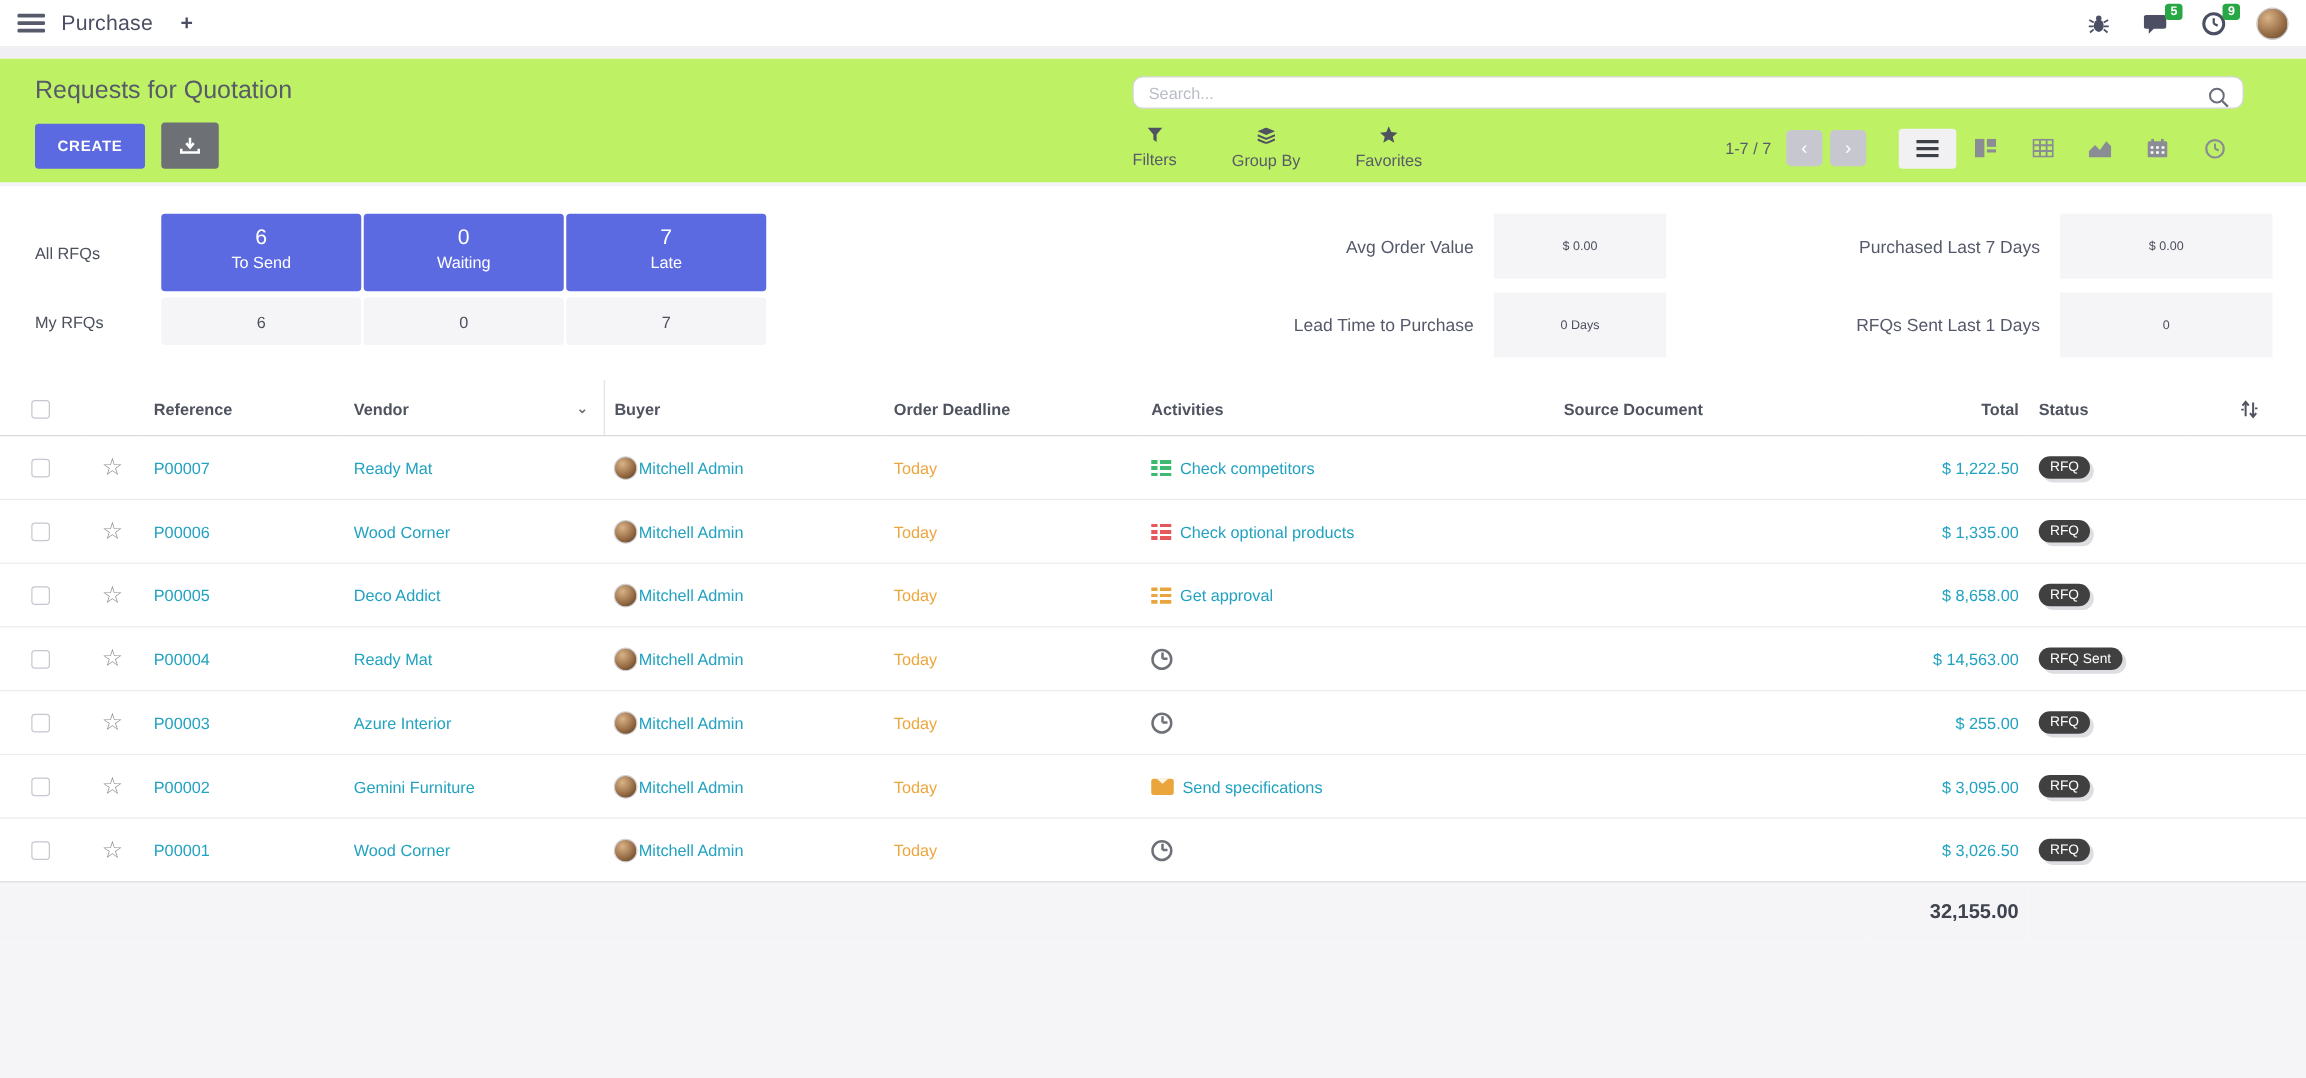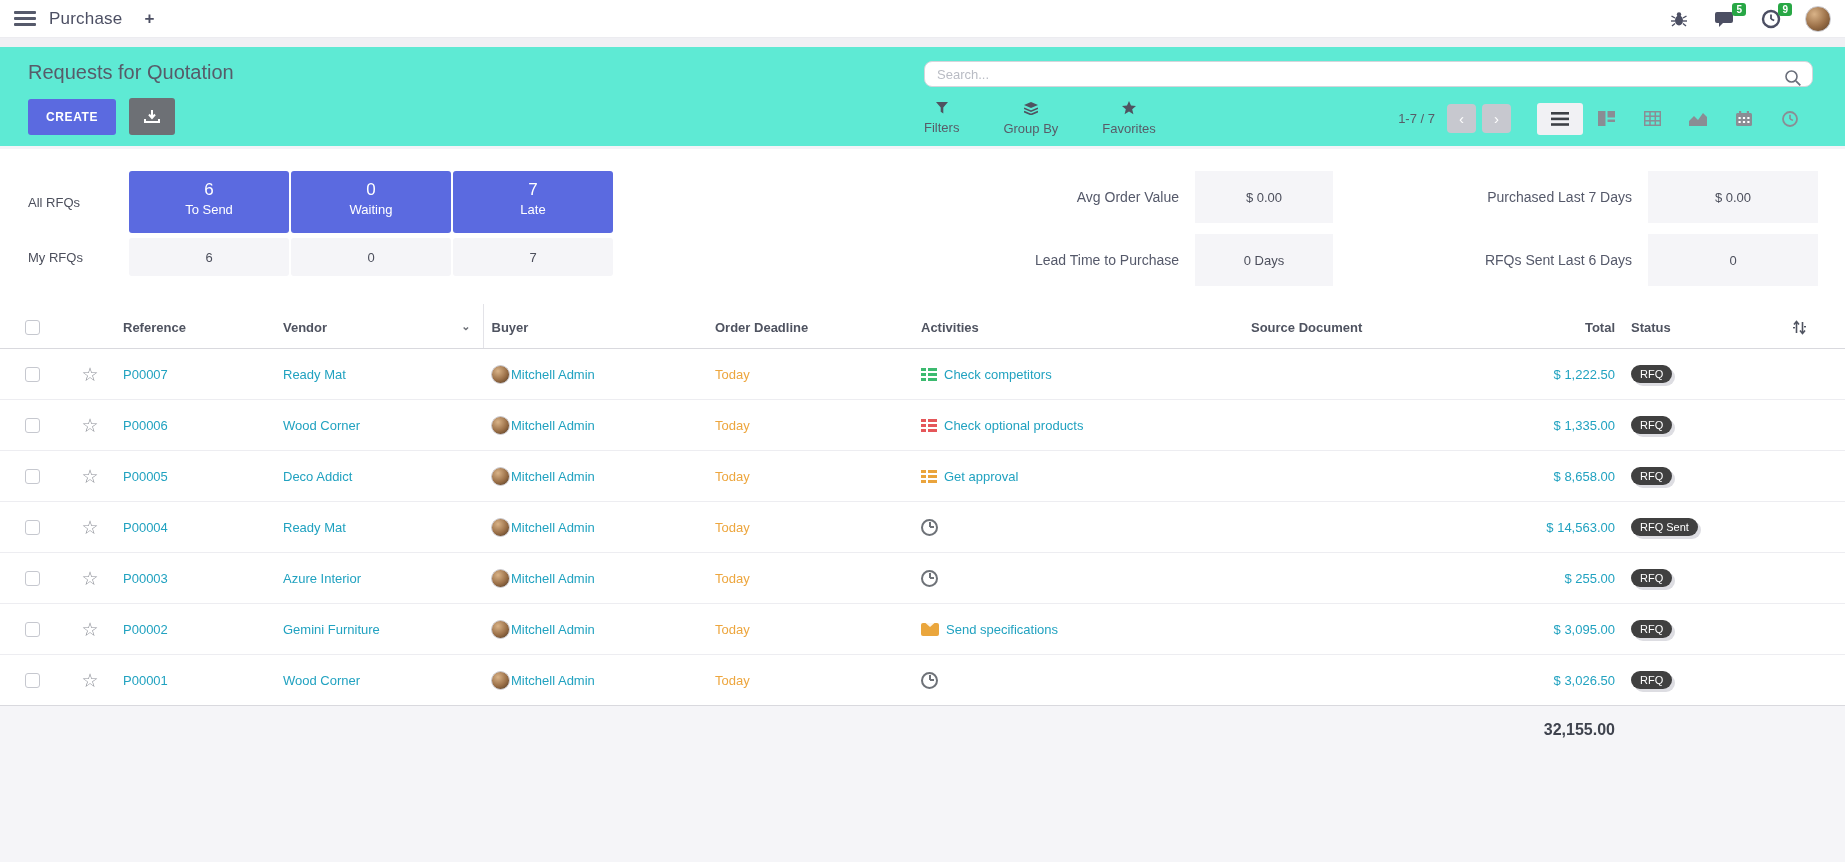--- a/index.html
+++ b/index.html
@@ -14,21 +14,21 @@
   .app-name { font-size:17px; color:#4c4f63; margin-left:13px; letter-spacing:.2px; }
   .plus-btn { margin-left:22px; color:#4c4f63; font-size:17px; font-weight:bold; cursor:pointer; }
   .topbar-right { margin-left:auto; display:flex; align-items:center; gap:22px; }
   .tb-icon { position:relative; width:24px; height:24px; display:flex; align-items:center; justify-content:center; cursor:pointer; }
   .badge { position:absolute; top:-4px; right:-9px; background:#28a745; color:#fff; font-size:10px; font-weight:bold; border-radius:3px; padding:1px 4px; line-height:11px; }
   .avatar-lg { width:26px; height:26px; border-radius:50%; background:radial-gradient(circle at 35% 30%, #d9b388, #9a6f47 55%, #5d4128); border:1px solid #c9c9cf; }
 
   .gap-strip { height:9px; background:#f0f0f4; flex:0 0 auto; }
 
   
-  .control-panel { background:#5eead4; padding:14px 32px 10px 28px; display:flex; flex:0 0 auto;gap:46px; }
+  .control-panel { background:#bef264; padding:14px 50px 10px 28px; display:flex; flex:0 0 auto;gap:46px; }
   .cp-left { width:760px; }
   .page-title { font-size:20px; color:#575b69; margin-bottom:14px; }
   .btn-create { background:#5b6ae0; color:#fff; border:none; border-radius:3px; font-size:12px; font-weight:bold; letter-spacing:.6px; padding:11px 18px; cursor:pointer; font-family:inherit; }
   .btn-export { background:#6d7075; border:none; border-radius:3px; width:46px; height:37px; margin-left:8px; cursor:pointer; vertical-align:bottom; }
   .cp-right { margin-left:auto; width:889px; }
   .search-box { position:relative; width:100%; height:26px; border:1px solid #d5d5db; border-radius:8px; background:#fff; display:flex; align-items:center; }
   .search-input { border:none; outline:none; flex:1; margin:0 36px 0 12px; font-size:13px; color:#444; font-family:inherit; }
   .search-input::placeholder { color:#b9bcc4; }
   .search-glass { position:absolute; right:10px; top:7px; }
   .cp-toolbar { display:flex; align-items:center; margin-top:14px; }
@@ -51,21 +51,21 @@
   .tile-col { width:160px; margin-right:2px; display:flex; flex-direction:column; }
   .tile-main { background:#5b6ae0; border-radius:3px; height:62px; color:#fff; text-align:center; padding-top:9px; cursor:pointer; }
   .tile-value { font-size:17px; line-height:20px; }
   .tile-label { font-size:13px; margin-top:2px; }
   .tile-my { background:#f5f5f8; border-radius:3px; height:38px; margin-top:5px; display:flex; align-items:center; justify-content:center; font-size:13px; color:#4c4f5c; cursor:pointer; }
   .kpi-grid { margin-left:auto; display:flex; flex-direction:column; gap:11px; justify-content:center; }
   .kpi-row { display:flex; align-items:center; justify-content:flex-end; }
   .kpi-label { font-size:14px; color:#55596a; text-align:right; }
   .kpi-label.c1 { width:300px; }
   .kpi-label.c2 { width:252px; }
-  .kpi-box { background:#f5f5f8; height:52px; display:flex; align-items:center; justify-content:center; font-size:13px; color:#4c4f5c; margin-left:16px; }
+  .kpi-box { background:#f5f5f8; height:52px; display:flex; align-items:center; justify-content:center; font-size:10px; color:#4c4f5c; margin-left:16px; }
   .kpi-box.c1 { width:138px; margin-right:47px; }
   .kpi-box.c2 { width:170px; }
 
   
   table { border-collapse:collapse; width:1845px; table-layout:fixed; background:#fff; }
   col.c-cb{width:65px;} col.c-star{width:50px;} col.c-ref{width:160px;} col.c-vendor{width:208px;}
   col.c-buyer{width:224px;} col.c-deadline{width:206px;} col.c-act{width:330px;} col.c-src{width:250px;}
   col.c-total{width:130px;} col.c-status{width:130px;} col.c-opt{width:92px;}
   thead th { font-size:13px; font-weight:bold; color:#4f5360; text-align:left; padding:15px 8px 13px 8px; border-bottom:1px solid #d9d9de; white-space:nowrap; }
   thead th.th-vendor { border-right:1px solid #e3e3e8; }
@@ -298,21 +298,21 @@
       <div class="kpi-grid">
         <div class="kpi-row">
           <div class="kpi-label c1">Avg Order Value</div>
           <div class="kpi-box c1">$ 0.00</div>
           <div class="kpi-label c2">Purchased Last 7 Days</div>
           <div class="kpi-box c2">$ 0.00</div>
         </div>
         <div class="kpi-row">
           <div class="kpi-label c1">Lead Time to Purchase</div>
           <div class="kpi-box c1">0 Days</div>
-          <div class="kpi-label c2">RFQs Sent Last 6 Days</div>
+          <div class="kpi-label c2">RFQs Sent Last 1 Days</div>
           <div class="kpi-box c2">0</div>
         </div>
       </div>
     </div>
   </div>
 
   <table>
     <colgroup>
       <col class="c-cb">
         <col class="c-star">

